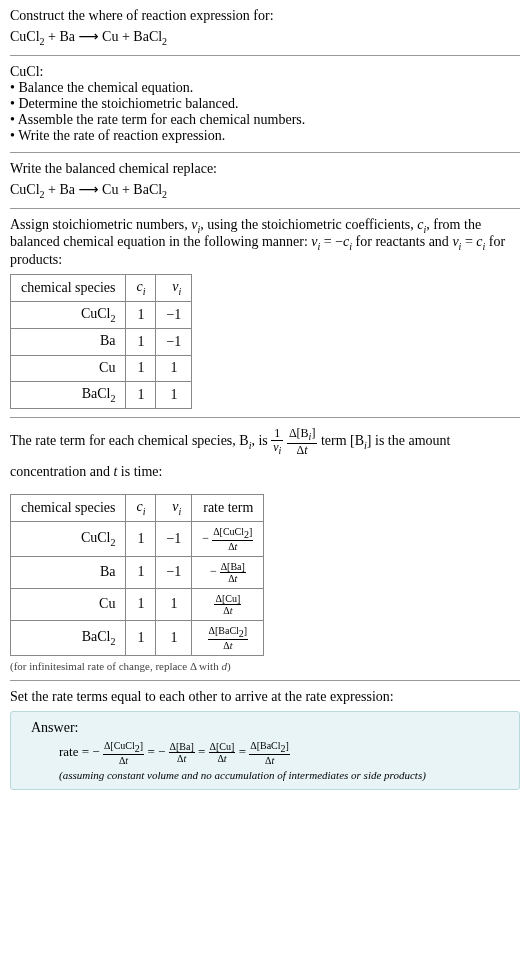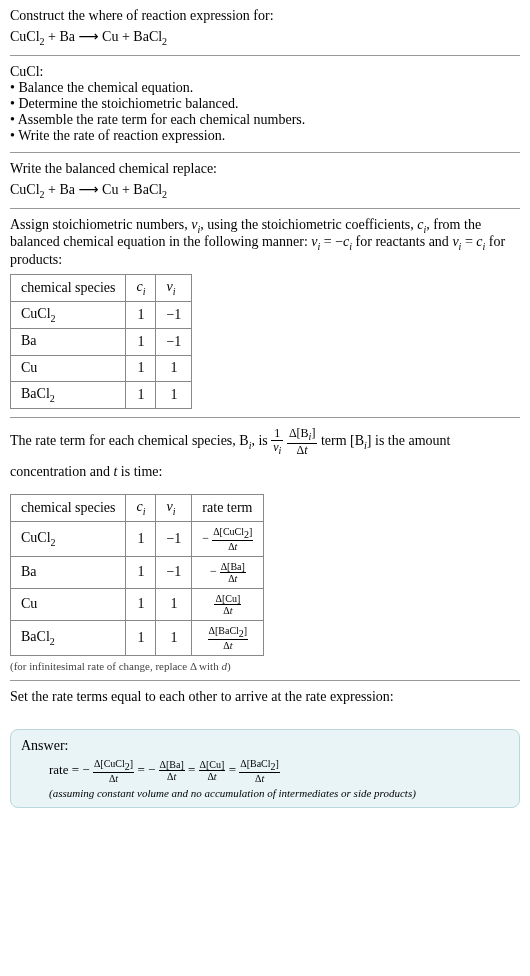--- a/index.html
+++ b/index.html
@@ -24,21 +24,21 @@
 
 table.data {
   border-collapse: collapse;
   margin-top: 6px;
   margin-bottom: 4px;
 }
 table.data th, table.data td {
   border: 1px solid #888;
   padding: 4px 10px;
   font-weight: normal;
-  text-align: left;
+  text-align: right;
   font-size: 14px;
 }
 table.data th { background: #fff; }
 table.data td.num { text-align: center; }
 table.data td.rate { text-align: center; font-size: 12px; }
 
 .frac {
   display: inline-block;
   vertical-align: middle;
   text-align: center;
@@ -48,23 +48,23 @@
 .frac .den { display: block; padding: 0 2px; line-height: 1.1; }
 .frac-sm { font-size: 10px; }
 .frac-sm .num { padding: 0 1px; }
 .frac-sm .den { padding: 0 1px; }
 
 .caption { font-size: 11px; color: #444; margin-top: 2px; }
 
 .answer-box {
   background: #e8f4f6;
   border: 1px solid #b8d8dc;
-  border-radius: 8px;
-  padding: 8px 10px;
-  margin-top: 24px;
+  border-radius: 3px;
+  padding: 8px 20px;
+  margin-top: 6px;
 }
 .answer-box .ans-label { margin-bottom: 4px; }
 .answer-box .ans-rate { margin-left: 28px; font-size: 13px; }
 .answer-box .ans-note { margin-left: 28px; font-size: 11px; margin-top: 3px; font-style: italic; }
 
 .rate-def { line-height: 2.2; }
 </style>
 </head>
 <body>
 

